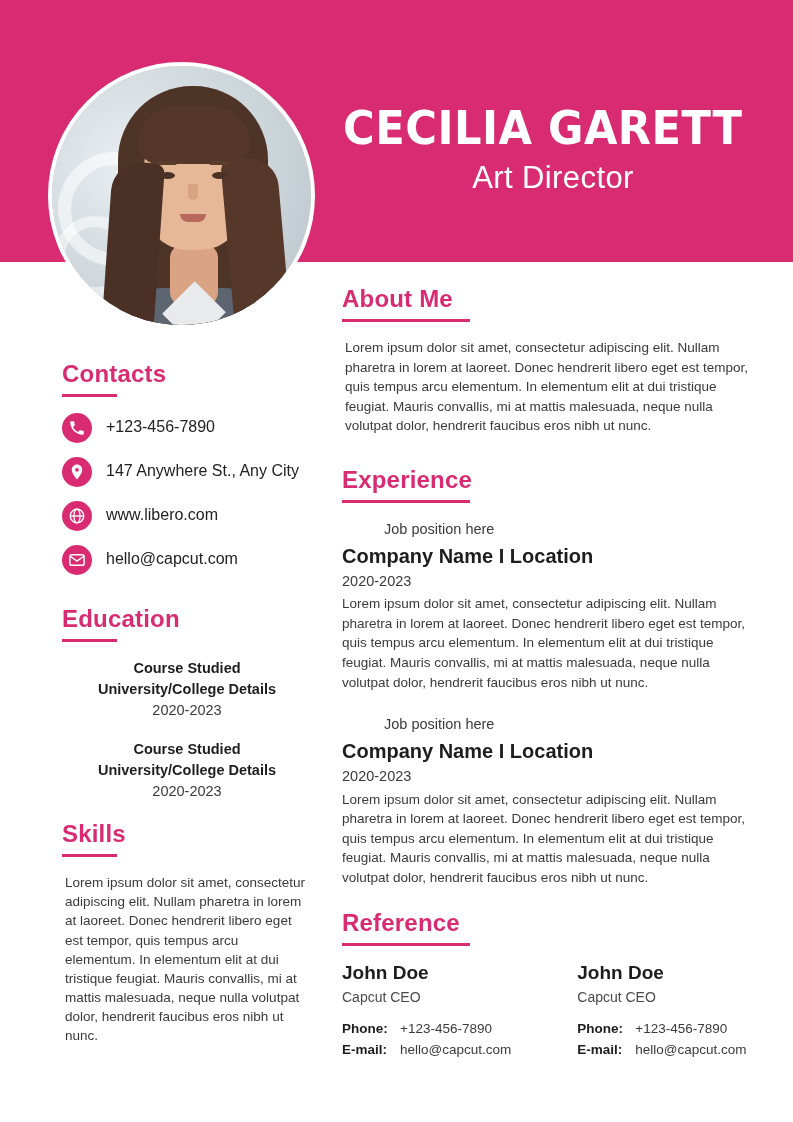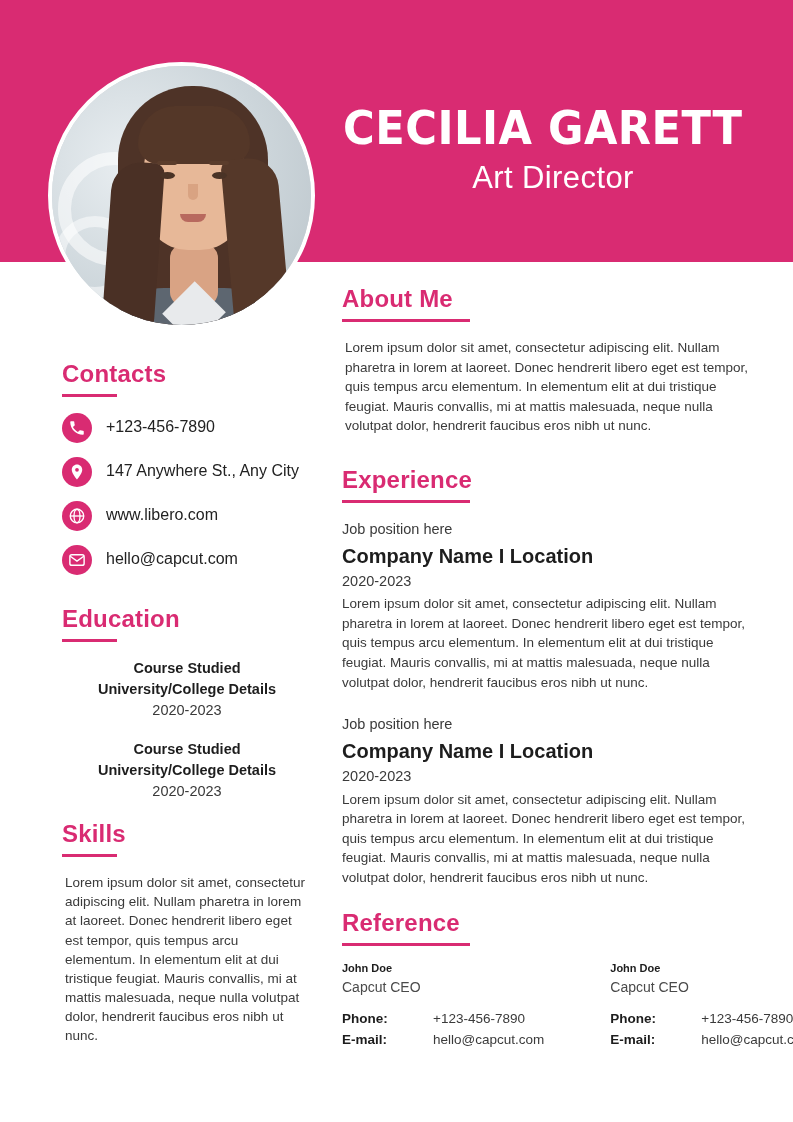--- a/index.html
+++ b/index.html
@@ -284,20 +284,21 @@
     font-size: 13.5px;
     line-height: 1.45;
     color: #3a3a3a;
     padding-left: 3px;
   }
   .exp-item { margin-bottom: 22px; }
   .exp-pos {
     font-size: 14.5px;
     color: #3a3a3a;
     line-height: 1.5;
+    margin-left: 42px;
   }
   .exp-company {
     font-size: 20px;
     font-weight: bold;
     color: #1d1d1d;
     line-height: 1.5;
   }
   .exp-date {
     font-size: 14.5px;
     color: #3a3a3a;
@@ -309,36 +310,35 @@
     line-height: 1.45;
     color: #3a3a3a;
   }
 
   
   .ref-grid {
     display: flex;
     gap: 66px;
   }
   .ref-name {
-    font-size: 11px;
+    font-size: 19px;
     font-weight: bold;
     color: #1d1d1d;
     margin-bottom: 5px;
   }
   .ref-title {
     font-size: 14px;
     color: #4a4a4a;
     margin-bottom: 14px;
   }
   .ref-row {
     font-size: 13.5px;
     color: #3a3a3a;
     line-height: 1.55;
     display: flex;
-    gap: 33px;
   }
   .ref-label {
     font-weight: bold;
     color: #1d1d1d;
     width: 58px;
     flex: 0 0 58px;
   }
   .mt-space { margin-top: 30px; }
 </style>
 </head>

